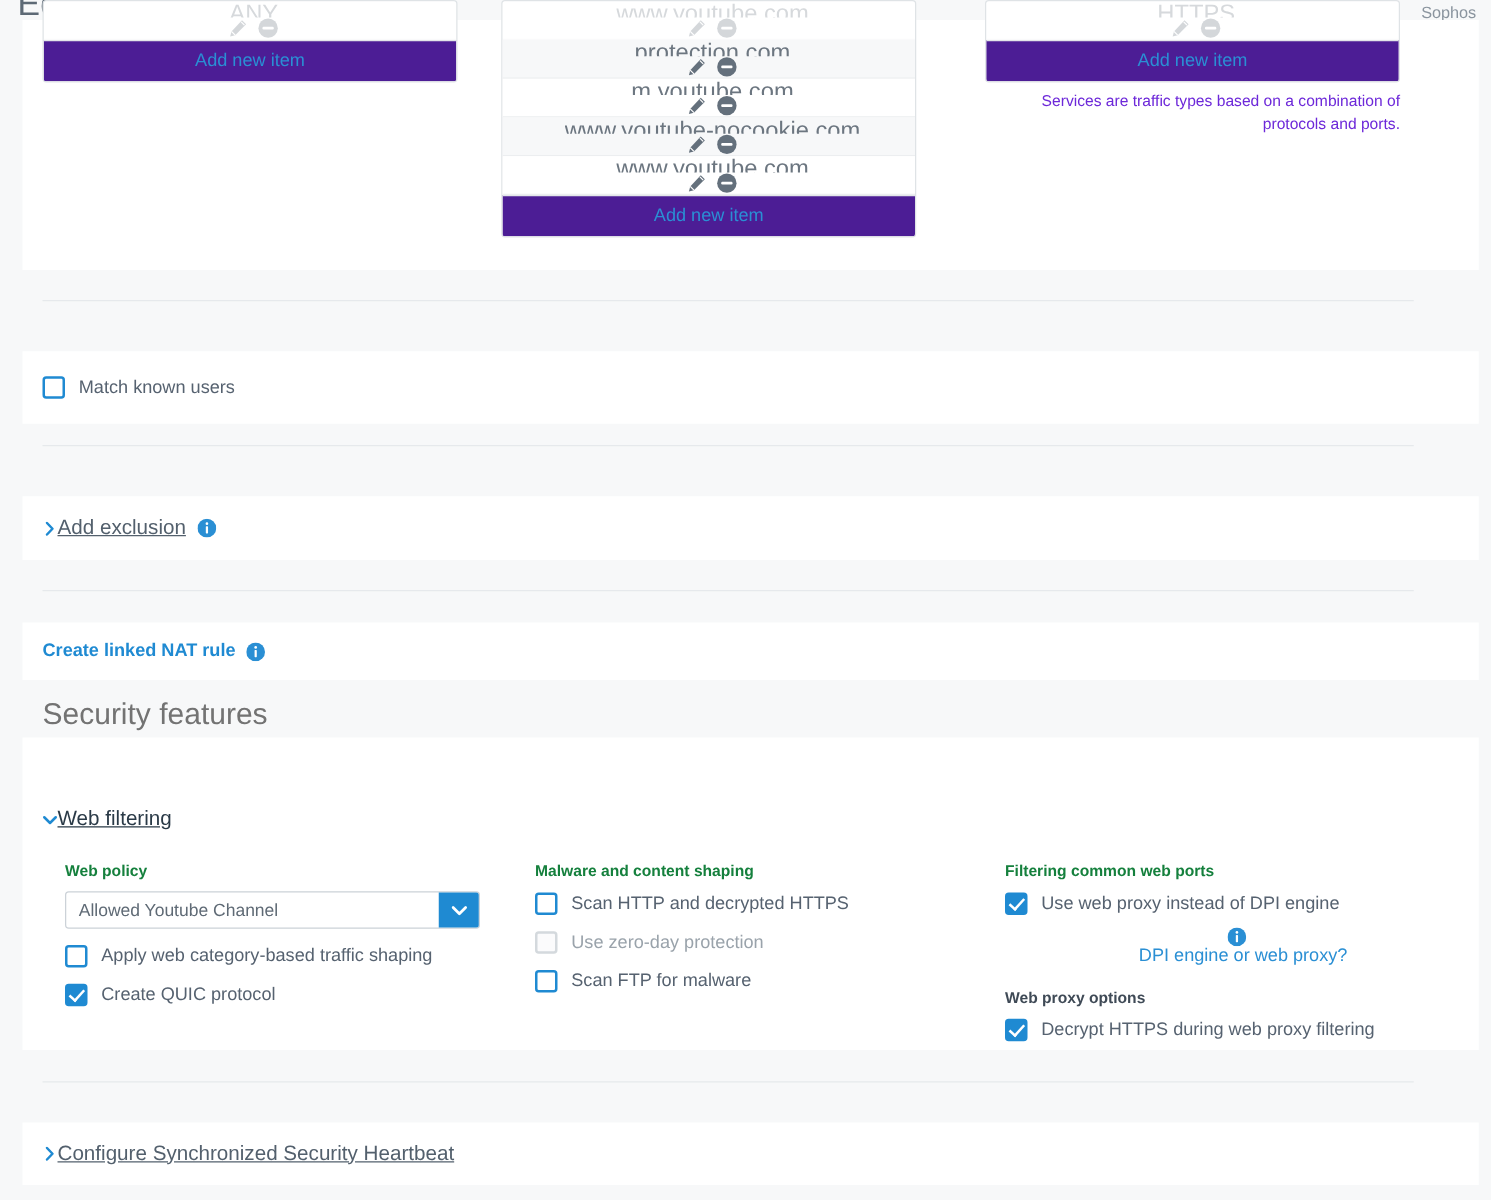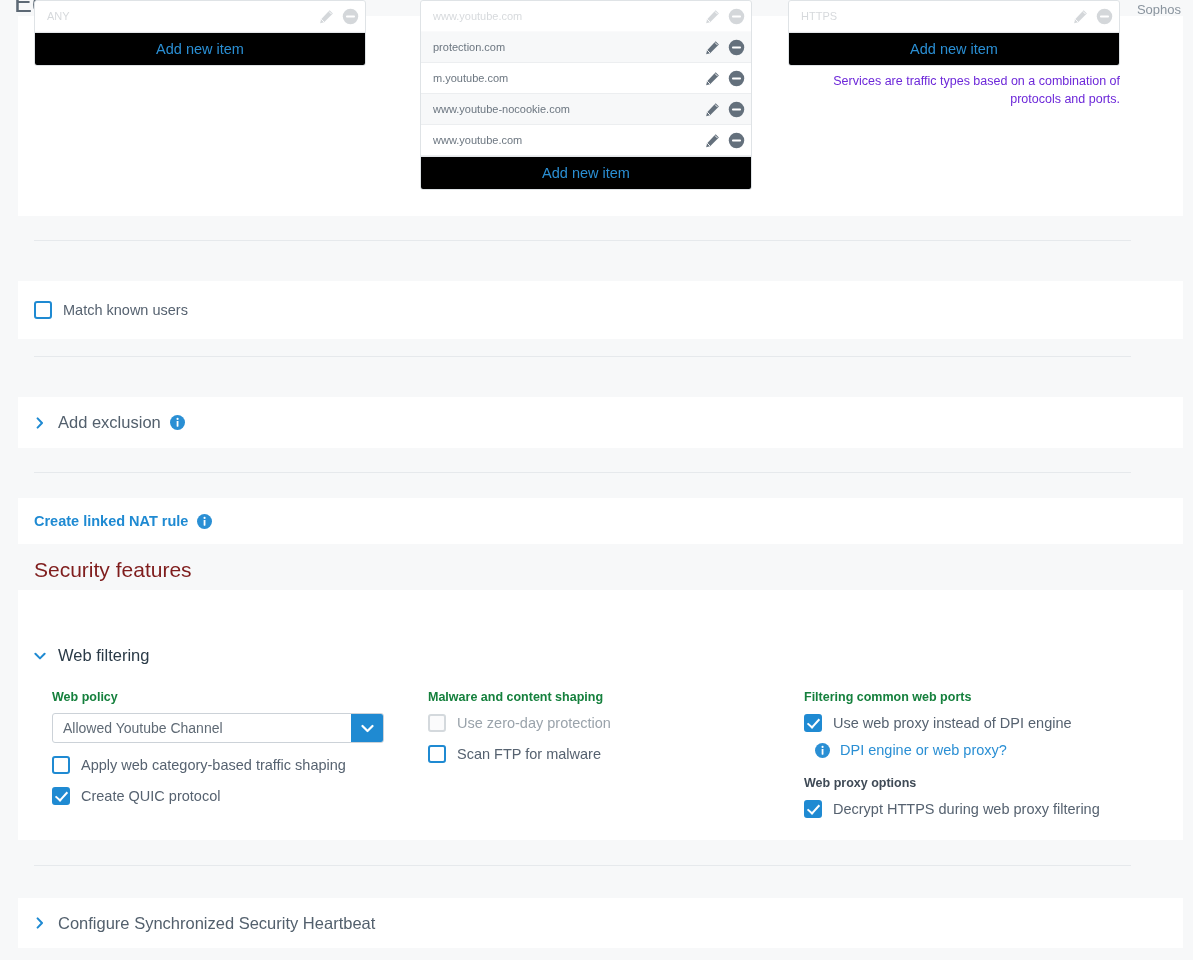--- a/index.html
+++ b/index.html
@@ -35,37 +35,38 @@
     border: 1px solid #dfe3e6;
     border-radius: 3px;
     background: #fff;
     overflow: hidden;
   }
   .objrow {
     position: relative;
     height: 31px;
     display: flex; align-items: center;
     padding: 0 6px 0 12px;
-    font-size: 11px;
+    font-size: 19px;
     color: #6c7680;
     border-bottom: 1px solid #eceef0;
     background: #fff;
+    flex-direction: column;
   }
   .objrow.alt { background: #f7f8f9; }
   .objrow .txt { flex: 1; white-space: nowrap; overflow: hidden; }
   .objrow .acts { display: flex; align-items: center; gap: 8px; }
 
   .ico-pencil { width: 15px; height: 15px; display: inline-block; }
   .ico-minus  { width: 17px; height: 17px; display: inline-block; }
 
   .faded { opacity: .28; }
 
   .addnew {
     height: 33px; display: flex; align-items: center; justify-content: center;
-    font-size: 14.5px; color: #2a8fd4; background: #000000;
+    font-size: 14.5px; color: #2a8fd4; background: #4c1d95;
     border-top: 1px solid #e3e6e9; cursor: pointer;
   }
   .hint {
     margin-top: 6px; font-size: 12.5px; color: #6d28d9;
     text-align: right; line-height: 1.45;
   }
 
   
   .divider { position: absolute; left: 34px; width: 1097px; height: 1px; background: #e6e9ec; }
 
@@ -91,30 +92,30 @@
     border-width: 0 2.4px 2.4px 0; transform: rotate(42deg);
   }
   .cb.disabled { border-color: #d4d9dd; background: #fbfbfc; cursor: default; }
   .cb-label { margin-left: 11px; font-size: 14.5px; color: #566270; }
   .cb-label.dim { color: #9aa3ab; }
   .cb-line { display: flex; align-items: center; margin-top: 13px; }
 
   
   .chev-r, .chev-d { width: 12px; height: 12px; flex: none; }
   .collapse-head { display: flex; align-items: center; }
-  .collapse-head .ttl { margin-left: 12px; font-size: 16.5px; color: #53606d; }
+  .collapse-head .ttl { font-size: 16.5px; color: #53606d; text-decoration: underline; }
 
   .info-ico { width: 15px; height: 15px; margin-left: 9px; flex: none; }
 
   .link-strong { font-size: 14.5px; font-weight: 700; color: #1f8ad2; cursor: pointer; }
 
   
   .sec-title {
     position: absolute; left: 34px; top: 558px;
-    font-size: 21px; color: #7f1d1d; font-weight: 400;
+    font-size: 24px; color: #737373; font-weight: 400;
   }
   .wf-head { position: absolute; left: 16px; top: 56px; }
   .wf-head .ttl { font-size: 16.5px; color: #2a3a47; }
 
   .sec-col { position: absolute; top: 100px; }
   .sec-col-label {
     font-size: 12.5px; font-weight: 700; color: #15803d; margin-bottom: 9px;
   }
 
   .select-wrap {
@@ -125,21 +126,21 @@
   .select-wrap .val {
     flex: 1; padding-left: 10px; font-size: 14px; color: #5f6a75;
     white-space: nowrap; overflow: hidden;
   }
   .select-arrow {
     width: 32px; height: 100%; background: #1f8ad2;
     display: flex; align-items: center; justify-content: center; flex: none;
     border-radius: 0 2px 2px 0;
   }
 
-  .sub-link { display: flex; align-items: center; margin-top: 10px; margin-left: 11px; }
+  .sub-link { display: flex; align-items: center; margin-top: 10px; margin-left: 11px; flex-direction: column; }
   .sub-link .lt { margin-left: 10px; font-size: 14.5px; color: #2a8fd4; cursor: pointer; }
 
   .subsec-label { font-size: 12.5px; font-weight: 700; color: #3f4a56; margin-top: 18px; }
 </style>
 </head>
 <body>
 
 <div class="page">
 
   <div class="app-title">Edit firewall rule</div>
@@ -159,21 +160,21 @@
                 </svg>
                 <svg class="ico-minus" viewBox="0 0 18 18">
                   <circle cx="9" cy="9" r="8.2" fill="#64707c"></circle>
                   <rect x="4.2" y="7.9" width="9.6" height="2.2" rx="1" fill="#ffffff"></rect>
                 </svg>
               </span>
             </div>
             <div class="addnew">Add new item</div>
           </div>
         </div>
-        <div class="col" style="left: 402px; width: 332px; top: -16px;">
+        <div class="col" style="left: 383px; width: 332px; top: -16px;">
           <div class="objbox">
             <div class="objrow faded">
               <span class="txt">www.youtube.com</span>
               <span class="acts">
                 <svg class="ico-pencil" viewBox="0 0 16 16">
                   <path d="M11.3 1.2 14.8 4.7 5.5 14 1.2 15.1 2.3 10.8z" fill="#64707c"></path>
                   <path d="M10.6 2.6 13.4 5.4" stroke="#ffffff" stroke-width="1" fill="none"></path>
                   <path d="M2.3 10.8 5.5 14" stroke="#ffffff" stroke-width="1" fill="none"></path>
                 </svg>
                 <svg class="ico-minus" viewBox="0 0 18 18">
@@ -336,20 +337,24 @@
             <span class="cb checked"></span>
             <span class="cb-label">Create QUIC protocol</span>
           </div>
         </div>
     </div>
 
     <div class="sec-col" style="left:410px; width:360px;">
       <div class="sec-col-label">Malware and content shaping</div>
       <div id="mw-checks" style="margin-top:-3px">
           <div class="cb-line">
+            <span class="cb"></span>
+            <span class="cb-label">Scan HTTP and decrypted HTTPS</span>
+          </div>
+          <div class="cb-line">
             <span class="cb disabled"></span>
             <span class="cb-label dim">Use zero-day protection</span>
           </div>
           <div class="cb-line">
             <span class="cb"></span>
             <span class="cb-label">Scan FTP for malware</span>
           </div>
         </div>
     </div>
 

